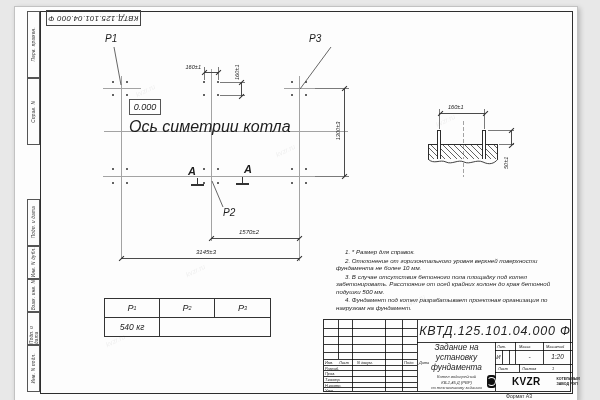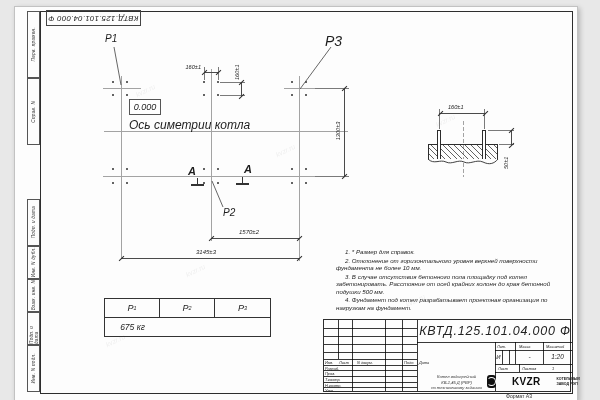--- a/index.html
+++ b/index.html
@@ -96,27 +96,27 @@
 
     <div class="cl" style="left:106px;top:69px;width:1px;height:183px"></div>
     <div class="cl" style="left:196px;top:62px;width:1px;height:172px"></div>
     <div class="cl" style="left:284px;top:69px;width:1px;height:185px"></div>
     <div class="cl" style="left:89px;top:124px;width:244px;height:1px"></div>
     <div class="cl" style="left:88px;top:81px;width:38px;height:1px"></div>
     <div class="cl" style="left:269px;top:81px;width:65px;height:1px"></div>
     <div class="cl" style="left:88px;top:169px;width:246px;height:1px"></div>
 
     <div class="t" style="left:90px;top:26px;font-size:10px">P1</div>
-    <div class="t" style="left:310px;top:26px;font-size:14px">P3</div>
+    <div class="t" style="left:294px;top:26px;font-size:10px">P3</div>
     <div class="t" style="left:208px;top:200px;font-size:10px">P2</div>
 
     <div style="position:absolute;left:114px;top:92px;width:30px;height:14px;border:.8px solid #555;background:#fff;display:flex;align-items:center;justify-content:center">
       <span class="t" style="position:static;font-size:9px">0.000</span>
     </div>
-    <div class="t" style="left:114px;top:111px;font-size:12px">Ось симетрии котла</div>
+    <div class="t" style="left:114px;top:111px;font-size:16px">Ось симетрии котла</div>
 
     <div class="t" style="left:173px;top:158px;font-size:11px;font-weight:bold">А</div>
     <div class="t" style="left:229px;top:156px;font-size:11px;font-weight:bold">А</div>
     <div class="ln" style="left:176px;top:177px;width:13px;height:2px"></div>
     <div class="ln" style="left:221px;top:176px;width:13px;height:2px"></div>
     <div class="ln" style="left:182px;top:171px;width:1px;height:6px"></div>
     <div class="ln" style="left:227px;top:170px;width:1px;height:6px"></div>
 
     <div class="extln" style="left:189px;top:60px;width:1px;height:13px"></div>
     <div class="extln" style="left:203px;top:60px;width:1px;height:13px"></div>
@@ -218,21 +218,21 @@
         <sub>1</sub>
       </div>
     <div style="border-right:1px solid #333;border-bottom:1px solid #333;display:flex;align-items:center;justify-content:center;font-style:italic;font-size:9px">
         <span>P</span>
         <sub>2</sub>
       </div>
     <div style="border-bottom:1px solid #333;display:flex;align-items:center;justify-content:center;font-style:italic;font-size:9px">
         <span>P</span>
         <sub>3</sub>
       </div>
-    <div style="display:flex;align-items:center;justify-content:center;font-style:italic;font-size:8.5px">675 кг</div>
+    <div style="border-right:1px solid #333;display:flex;align-items:center;justify-content:center;font-style:italic;font-size:8.5px">540 кг</div>
   </div>
 
   <div style="position:absolute;left:308px;top:312px;width:248px;height:73px;border:1.2px solid #2e2e2e;box-sizing:border-box">
 
     <div class="grid" style="left:14px;top:0;width:1px;height:39px"></div>
     <div class="grid" style="left:28px;top:0;width:1px;height:71px"></div>
     <div class="grid" style="left:61px;top:0;width:1px;height:71px"></div>
     <div class="grid" style="left:78px;top:0;width:1px;height:71px"></div>
     <div class="grid" style="left:93px;top:0;width:1.2px;height:71px"></div>
     <div class="grid" style="left:171px;top:22px;width:1px;height:49px"></div>
@@ -266,20 +266,21 @@
     <div class="cell-label" style="left:1px;top:45.6px">Разраб.</div>
     <div class="cell-label" style="left:1px;top:51.3px">Пров.</div>
     <div class="cell-label" style="left:1px;top:57px">Т.контр.</div>
     <div class="cell-label" style="left:1px;top:62.6px">Н.контр.</div>
     <div class="cell-label" style="left:1px;top:68.2px">Утв.</div>
 
     <div style="position:absolute;left:94px;top:0;width:154px;height:22px;display:flex;align-items:center;justify-content:center">
       <span style="font-style:italic;font-size:12.5px;letter-spacing:.8px;white-space:nowrap">КВТД.125.101.04.000 Ф</span>
     </div>
 
+    <div style="position:absolute;left:94px;top:23px;width:77px;height:30px;display:flex;align-items:center;justify-content:center;text-align:center;font-style:italic;font-size:8.3px;line-height:1.2">Задание на установку фундамента</div>
 
     <div style="position:absolute;left:94px;top:54px;width:77px;height:17px;display:flex;flex-direction:column;align-items:center;justify-content:center;text-align:center;font-style:italic;font-size:4.1px;line-height:1.35;color:#333">
       <span>Котел водогрейный</span>
       <span>КВ-1,45 Д (РВР)</span>
       <span>по техническому заданию</span>
     </div>
 
     <div class="cell-label" style="left:173px;top:24px">Лит.</div>
     <div class="cell-label" style="left:195px;top:24px">Масса</div>
     <div class="cell-label" style="left:222px;top:24px">Масштаб</div>

